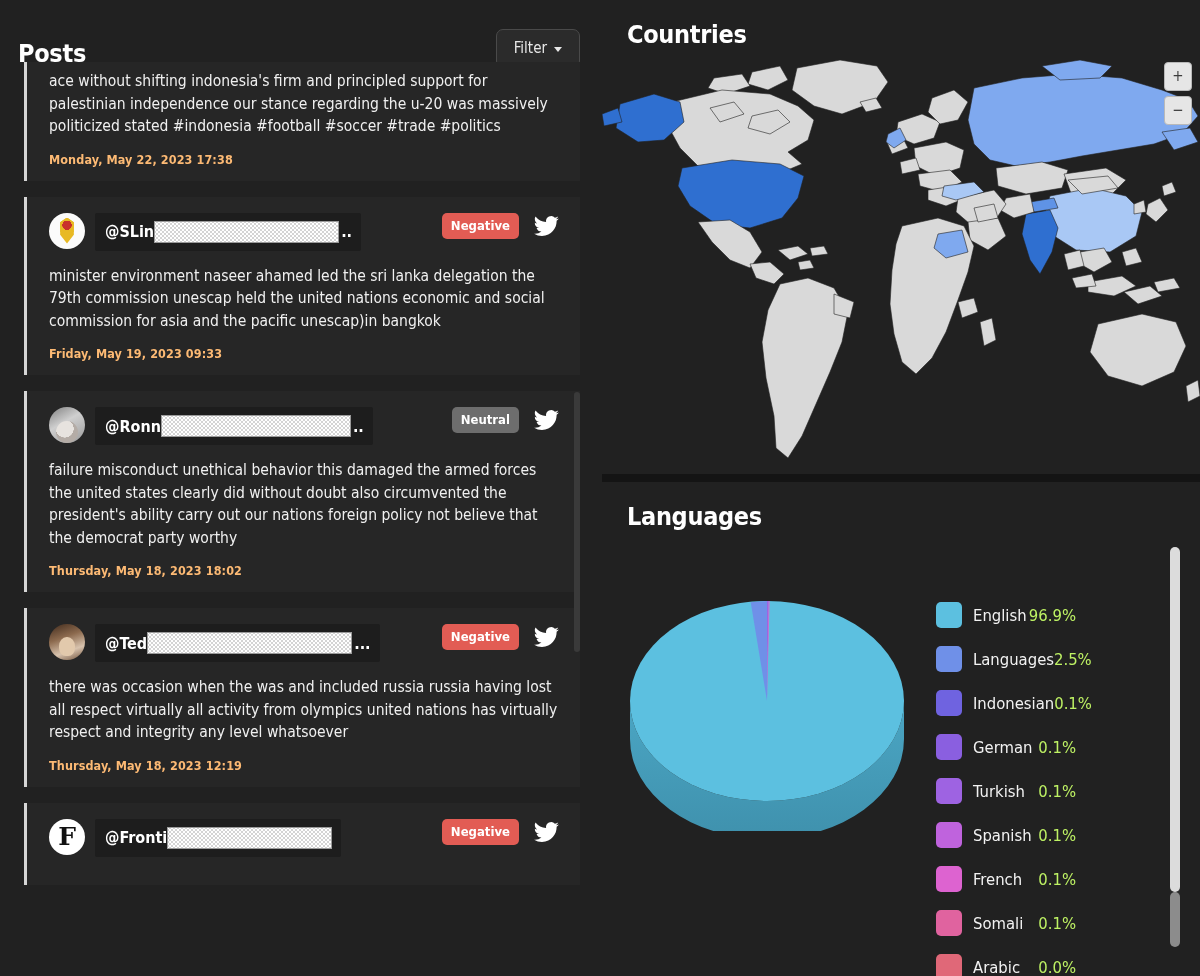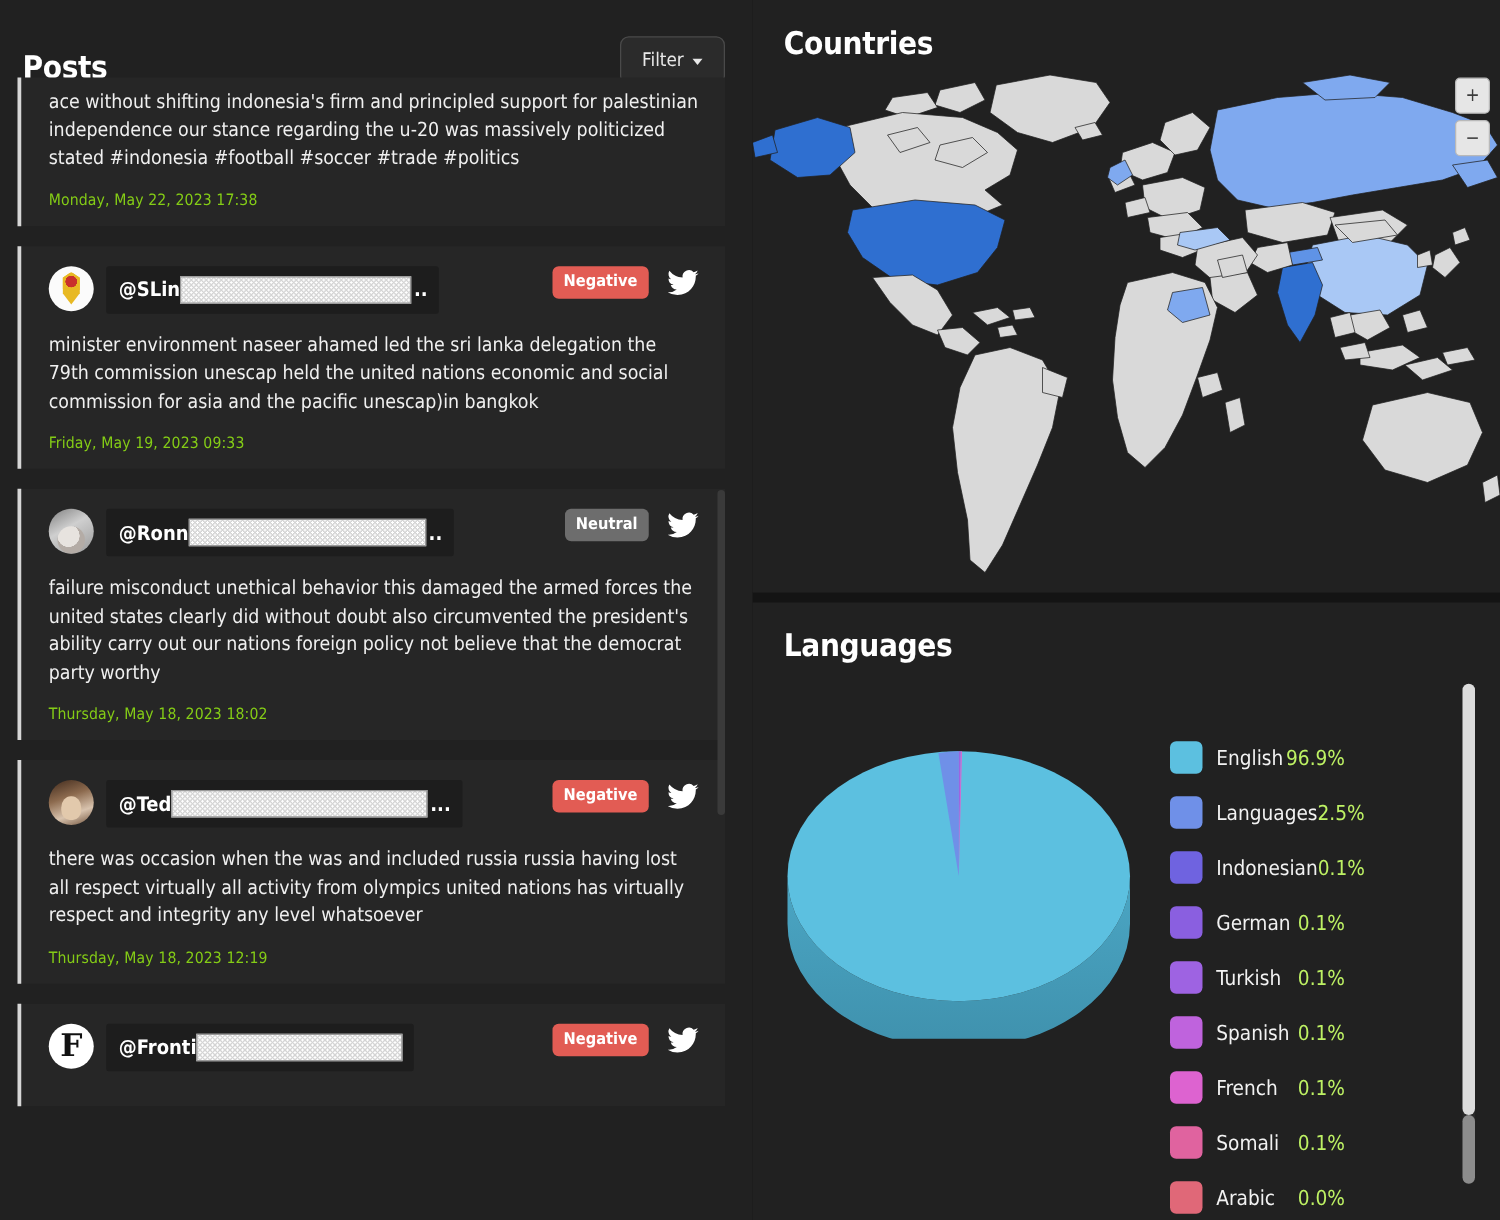--- a/index.html
+++ b/index.html
@@ -44,21 +44,21 @@
     border-right: 4.5px solid transparent;
     border-top: 5px solid #e8e8e8;
     display: inline-block;
     margin-top: 2px;
   }
 
   .posts-scroll {
     position: absolute;
     top: 62px; left: 0; right: 0; bottom: 0;
     overflow: hidden;
-    padding: 0 22px 0 14px;
+    padding: 0 22px 0 24px;
   }
   .post-card {
     background: #262626;
     border-left: 3px solid #d6d6d6;
     margin-bottom: 16px;
     padding: 16px 20px 14px 22px;
     position: relative;
   }
   .post-card.clipped-top { margin-top: -52px; padding-top: 60px; }
 
@@ -158,23 +158,23 @@
   .tw-icon { width: 27px; height: 27px; flex: 0 0 27px; }
 
   .post-body {
     color: #f0f0f0;
     font-size: 15.5px;
     line-height: 22.5px;
     word-break: break-word;
     margin-bottom: 14px;
   }
   .post-date {
-    color: #84cc16;
+    color: #fdba74;
     font-size: 12.5px;
-    font-weight: normal;
+    font-weight: bold;
     letter-spacing: .1px;
   }
 
   .posts-scrollbar {
     position: absolute;
     top: 62px; right: 22px;
     width: 6px; height: 914px;
     background: transparent;
   }
   .posts-scrollbar-thumb {
@@ -249,21 +249,21 @@
     display: flex; align-items: center; justify-content: center;
     padding-top: 12px;
   }
   .legend-area {
     flex: 1 1 auto;
     padding-top: 54px;
     padding-left: 4px;
     position: relative;
   }
   .legend-row {
-    display: flex; align-items: flex-start;
+    display: flex; align-items: center;
     height: 44px;
   }
   .swatch {
     width: 26px; height: 26px;
     border-radius: 5px;
     flex: 0 0 26px;
   }
   .lang-name {
     color: #f2f2f2;
     font-size: 16.5px;

